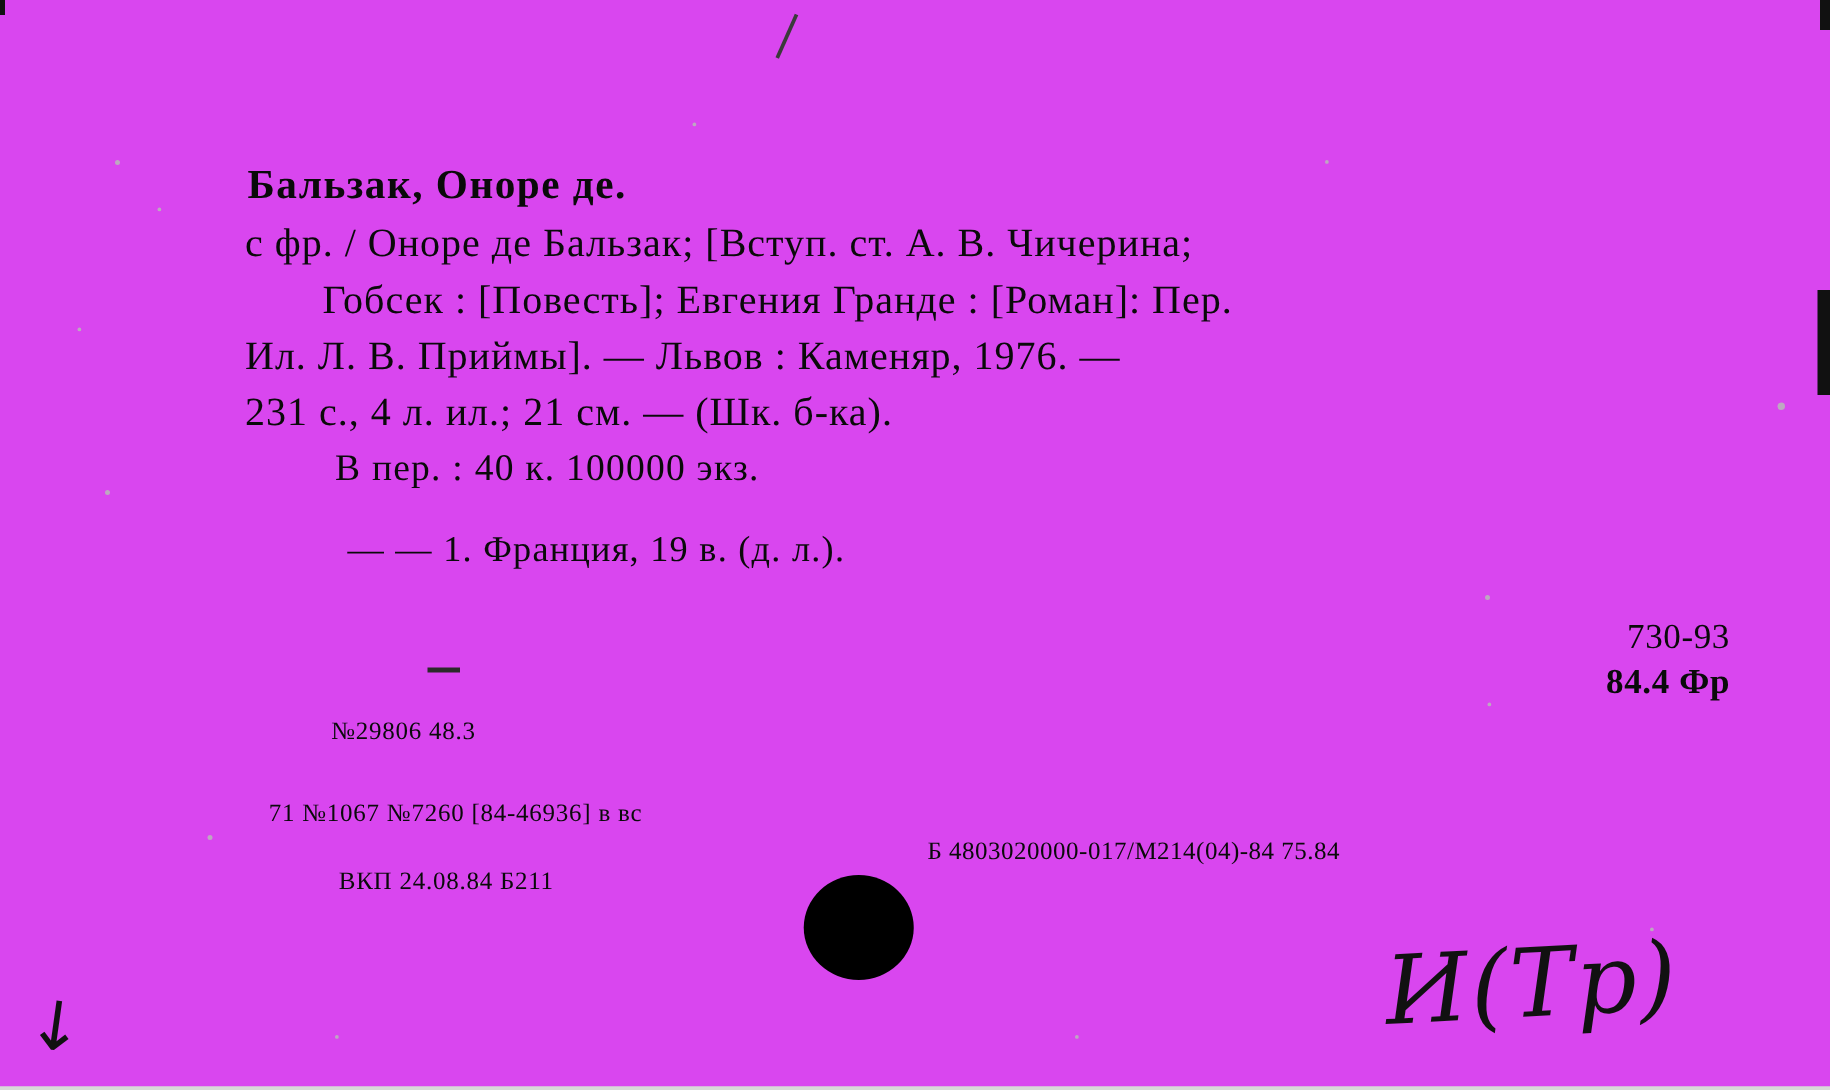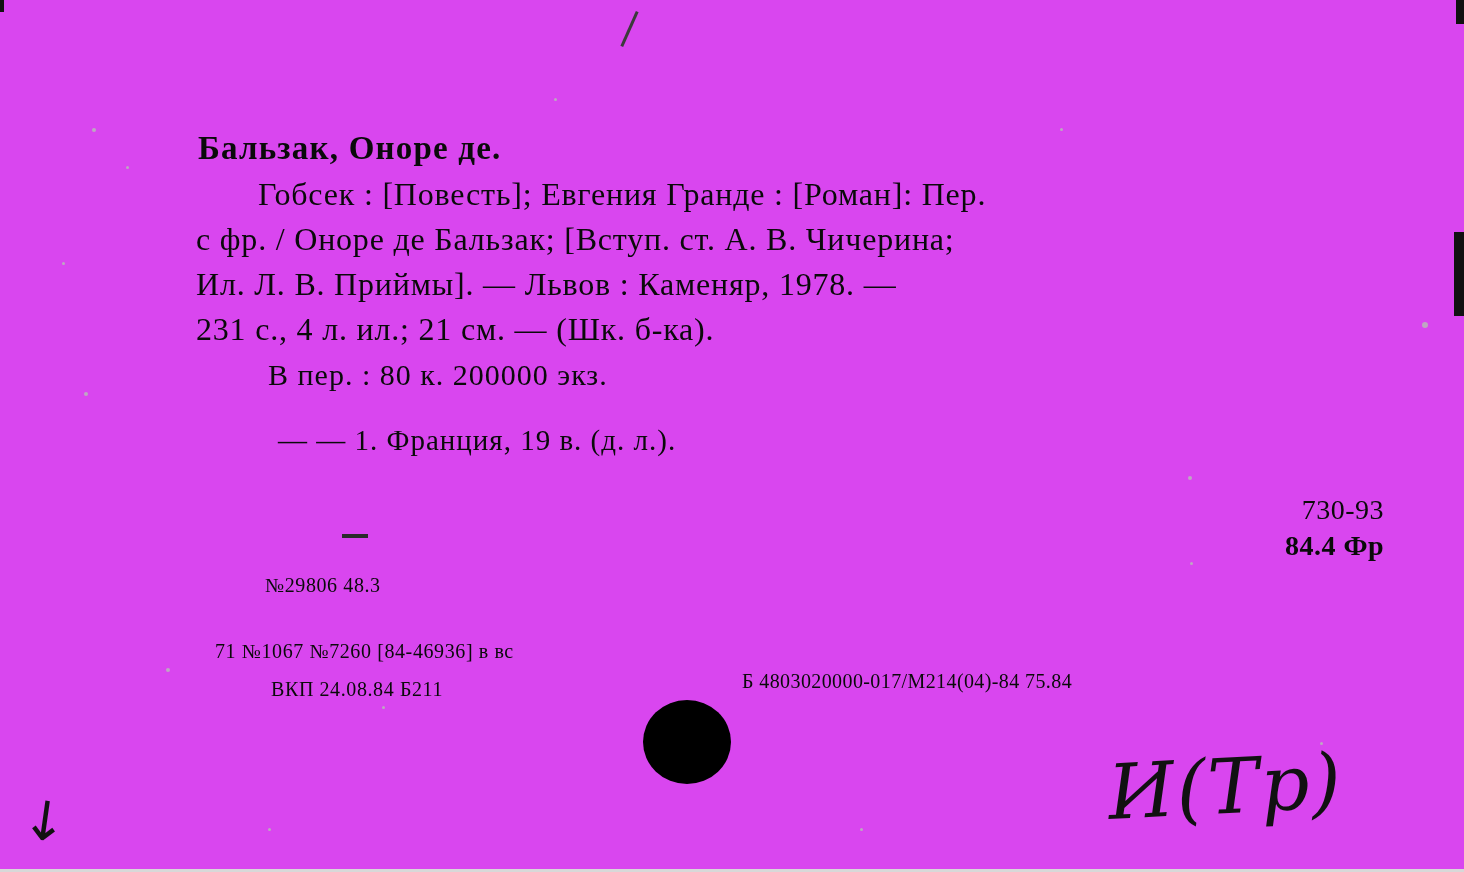--- a/index.html
+++ b/index.html
@@ -96,21 +96,21 @@
     position: absolute;
     left: 215px;
     top: 566px;
     font-size: 20px;
     line-height: 38px;
     letter-spacing: 0.6px;
     white-space: nowrap;
   }
   .reg-line-1 { padding-left: 50px; }
   .reg-line-2 { padding-left: 0px; margin-top: 28px; }
-  .reg-line-3 { padding-left: 56px; }
+  .reg-line-3 { padding-left: 56px; margin-top: 16px; }
 
   .isbn-line {
     position: absolute;
     left: 742px;
     top: 670px;
     font-size: 20px;
     letter-spacing: 0.4px;
     white-space: nowrap;
   }
 
@@ -189,27 +189,27 @@
   <div class="speckle" style="left:166px; top:668px; width:4px; height:4px;"></div>
   <div class="speckle" style="left:1060px; top:128px; width:3px; height:3px;"></div>
   <div class="speckle" style="left:554px; top:98px; width:3px; height:3px;"></div>
   <div class="speckle" style="left:860px; top:828px; width:3px; height:3px;"></div>
   <div class="speckle" style="left:268px; top:828px; width:3px; height:3px;"></div>
   <div class="speckle" style="left:1320px; top:742px; width:3px; height:3px;"></div>
 
   <div class="heading">Бальзак, Оноре де.</div>
 
   <div class="body-block">
+    <div class="body-line">с фр. / Оноре де Бальзак; [Вступ. ст. А. В. Чичерина;</div>
     <div class="body-line indent">Гобсек : [Повесть]; Евгения Гранде : [Роман]: Пер.</div>
-    <div class="body-line">с фр. / Оноре де Бальзак; [Вступ. ст. А. В. Чичерина;</div>
-    <div class="body-line">Ил. Л. В. Приймы]. — Львов : Каменяр, 1978. —</div>
+    <div class="body-line">Ил. Л. В. Приймы]. — Львов : Каменяр, 1976. —</div>
     <div class="body-line">231 с., 4 л. ил.; 21 см. — (Шк. б-ка).</div>
   </div>
 
-  <div class="price-line">В пер. : 80 к.   200000 экз.</div>
+  <div class="price-line">В пер. : 40 к.   100000 экз.</div>
 
   <div class="subject-line">— — 1. Франция, 19 в. (д. л.).</div>
 
   <div class="class-block">
     <div class="class-udc">730-93</div>
     <div class="class-bbk">84.4 Фр</div>
   </div>
 
   <div class="reg-block">
     <div class="reg-line-1">№29806  48.3</div>

